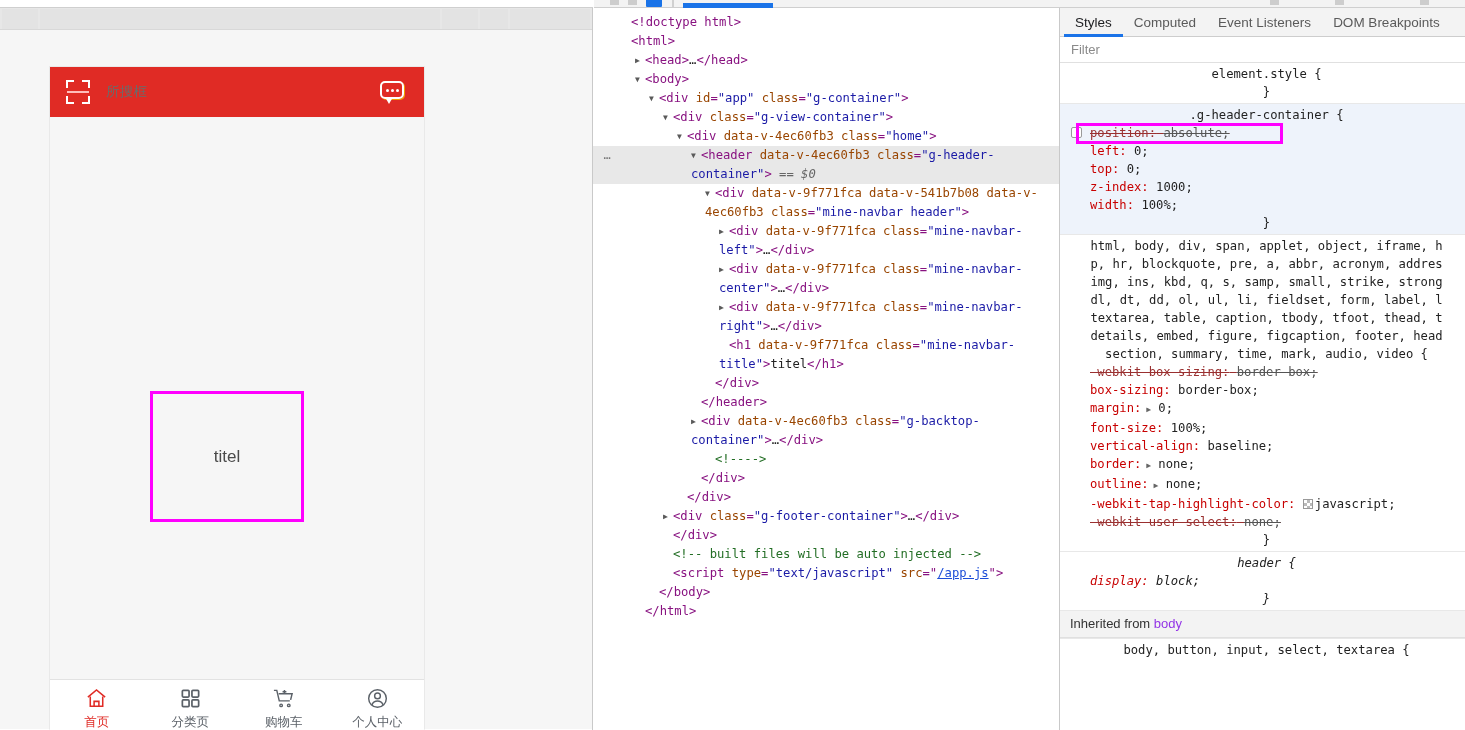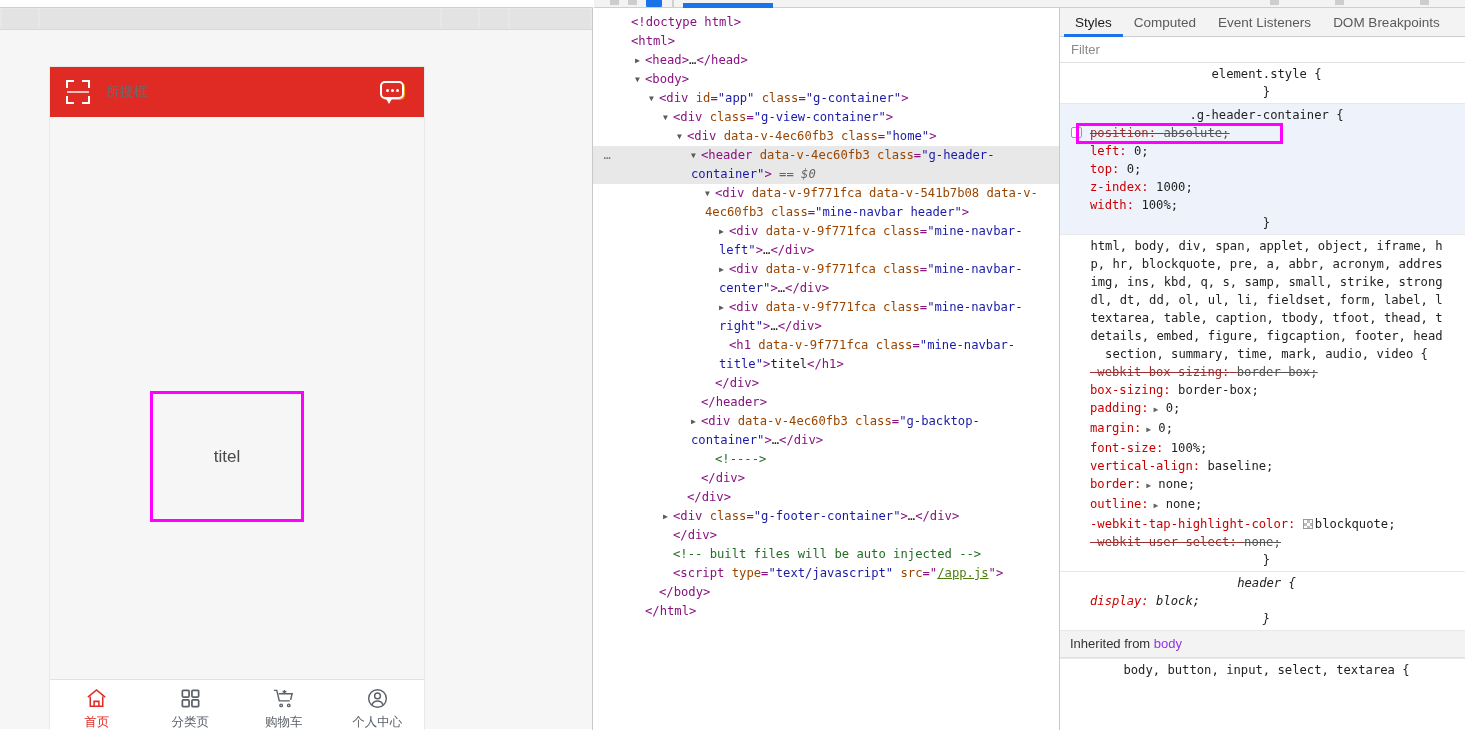--- a/index.html
+++ b/index.html
@@ -263,21 +263,21 @@
     font-size: 8px;
     vertical-align: 1px;
   }
   .tagname { color: #881280; }
   .attr { color: #994500; }
   .val { color: #1a1aa6; }
   .punct { color: #881280; }
   .comment { color: #236e25; }
   .txtnode { color: #222; }
   .eq0 { color: #666; font-style: italic; }
-  .lnk { color: #4d7c0f; text-decoration: underline; }
+  .lnk { color: #1d4ed8; text-decoration: underline; }
 
   
   .styles-pane {
     flex: 0 0 405px;
     width: 405px;
     background: #ffffff;
     display: flex;
     flex-direction: column;
     overflow: hidden;
   }
@@ -532,27 +532,26 @@
           <div class="rule">
             <div class="sel-txt" style="white-space: pre;">html, body, div, span, applet, object, iframe, h
 p, hr, blockquote, pre, a, abbr, acronym, addres
 img, ins, kbd, q, s, samp, small, strike, strong
 dl, dt, dd, ol, ul, li, fieldset, form, label, l
 textarea, table, caption, tbody, tfoot, thead, t
 details, embed, figure, figcaption, footer, head
 section, summary, time, mark, audio, video {</div>
             <div class="prop dis"><span>-webkit-box-sizing:</span><span> </span><span class="pv">border-box;</span></div>
             <div class="prop"><span>box-sizing:</span><span> </span><span class="pv">border-box;</span></div>
-            <div class="prop"><span>padding:</span><span class="tri"> ▶</span><span> </span><span class="pv">0;</span></div>
             <div class="prop"><span>margin:</span><span class="tri"> ▶</span><span> </span><span class="pv">0;</span></div>
             <div class="prop"><span>font-size:</span><span> </span><span class="pv">100%;</span></div>
             <div class="prop"><span>vertical-align:</span><span> </span><span class="pv">baseline;</span></div>
             <div class="prop"><span>border:</span><span class="tri"> ▶</span><span> </span><span class="pv">none;</span></div>
             <div class="prop"><span>outline:</span><span class="tri"> ▶</span><span> </span><span class="pv">none;</span></div>
-            <div class="prop"><span>-webkit-tap-highlight-color:</span><span> </span><span class="swatch"></span><span class="pv">blockquote;</span></div>
+            <div class="prop"><span>-webkit-tap-highlight-color:</span><span> </span><span class="swatch"></span><span class="pv">javascript;</span></div>
             <div class="prop dis"><span>-webkit-user-select:</span><span> </span><span class="pv">none;</span></div>
             <div class="sel-txt">}</div>
           </div>
           <div class="rule ital">
             <div class="sel-txt" style="white-space: pre;">header {</div>
             <div class="prop"><span>display:</span><span> </span><span class="pv">block;</span></div>
             <div class="sel-txt">}</div>
           </div>
           <div class="rule inh-sep"><span>Inherited from </span><span class="inh-body">body</span></div>
           <div class="rule">

